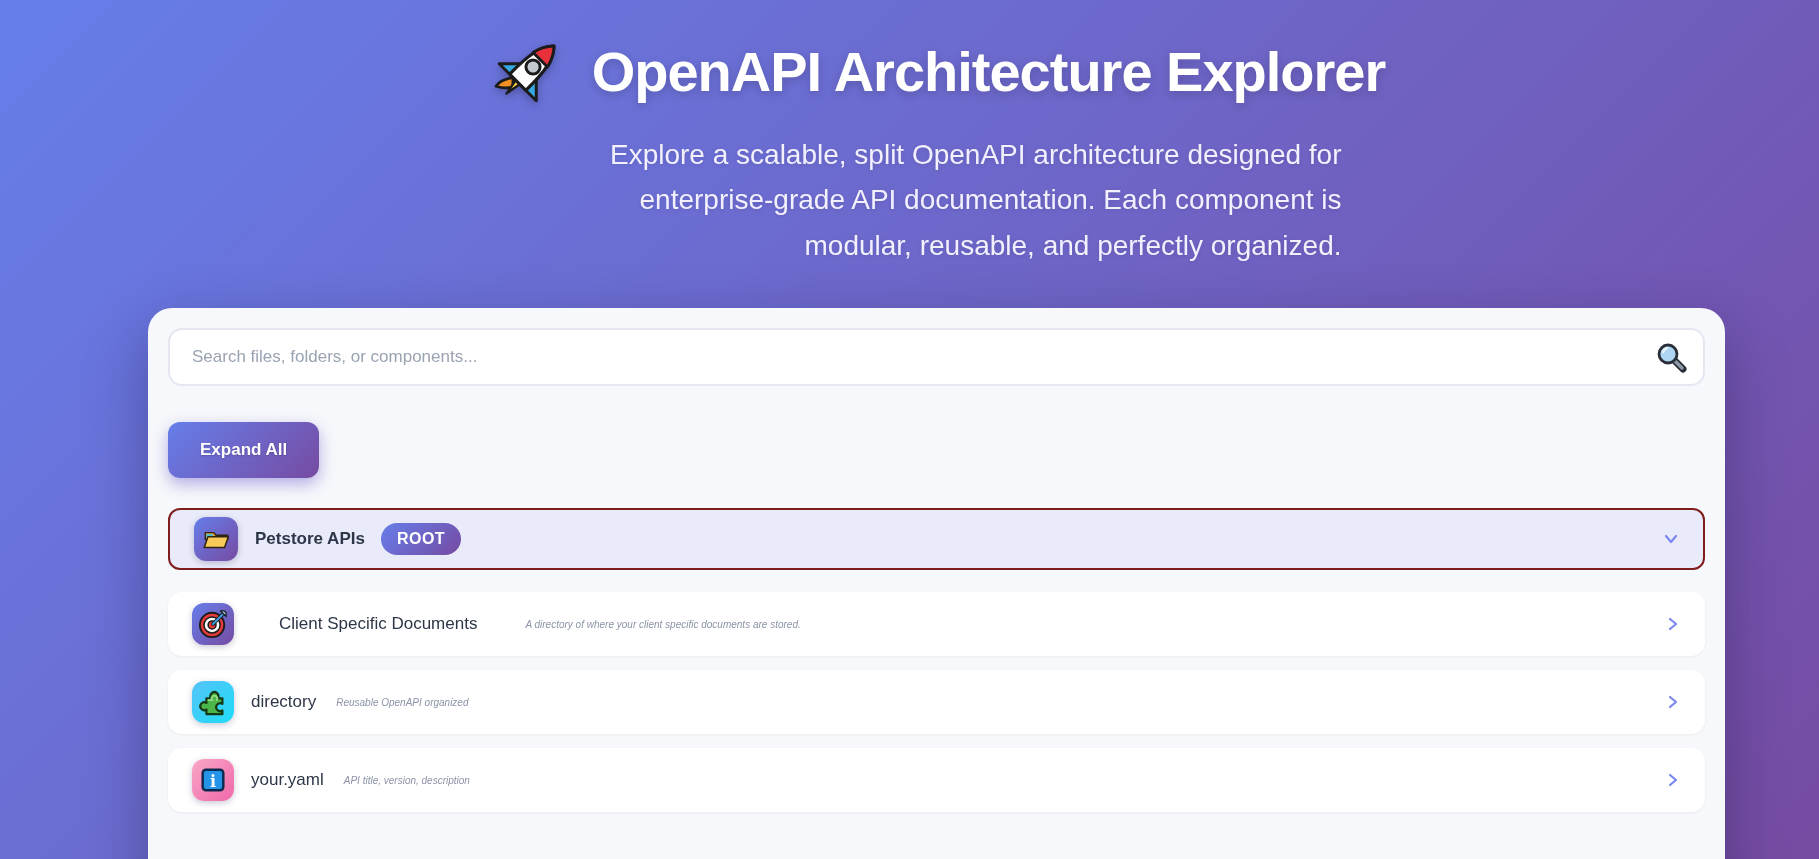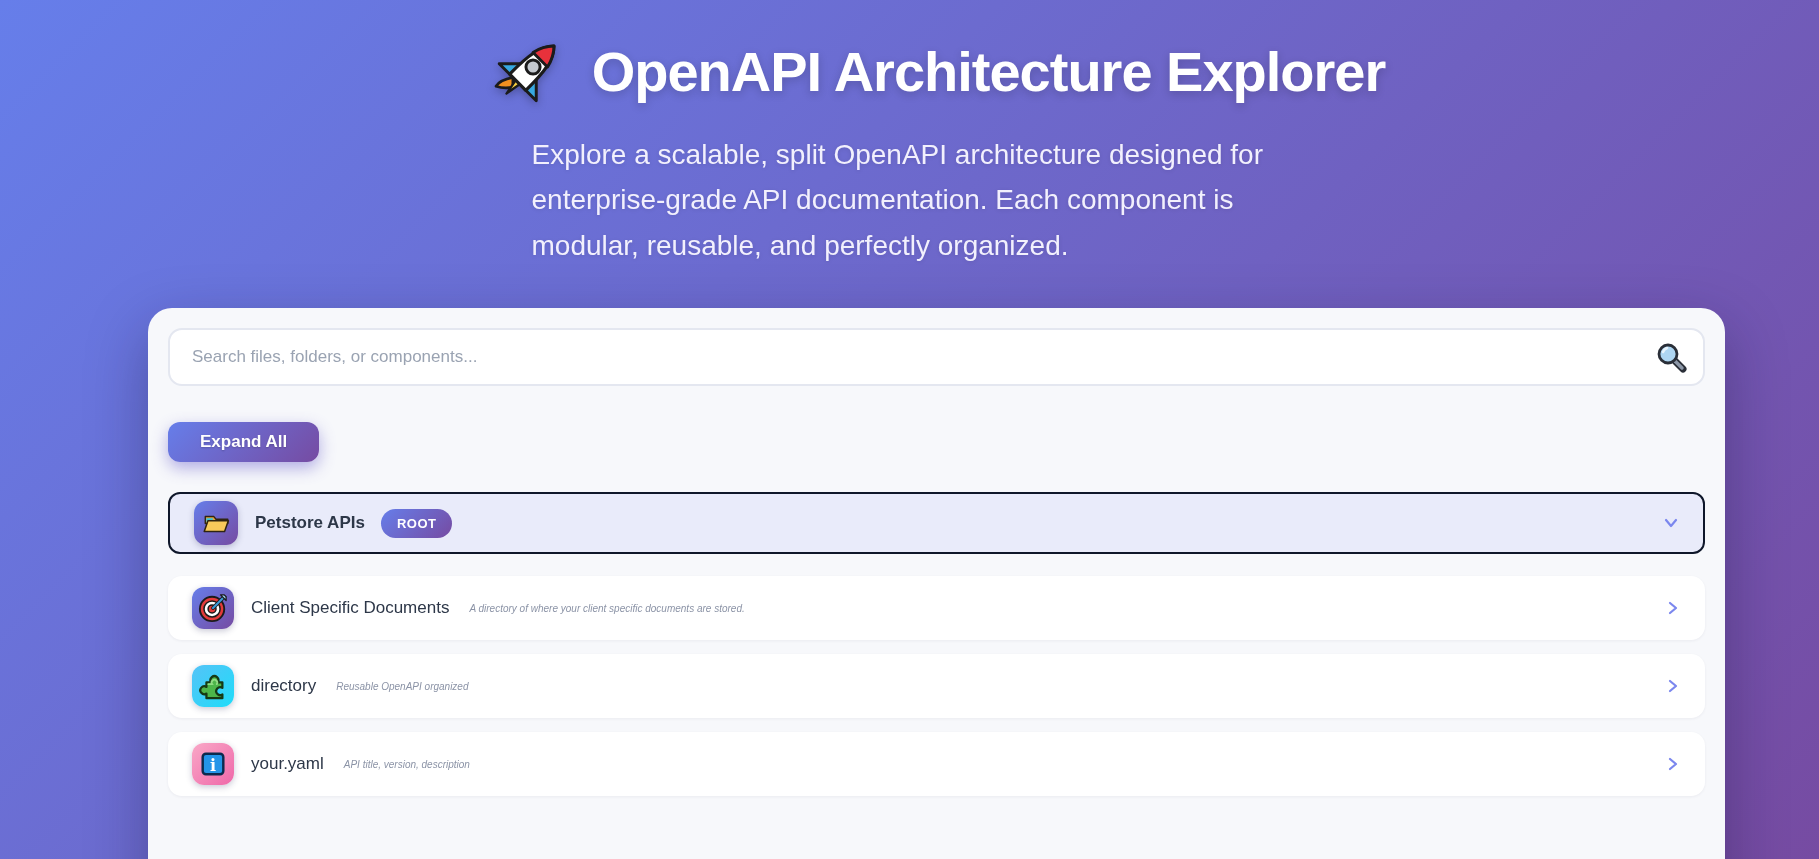--- a/index.html
+++ b/index.html
@@ -4,21 +4,21 @@
 <style>
   * { margin:0; padding:0; box-sizing:border-box; }
   html,body { width:1819px; height:859px; overflow:hidden; }
   body {
     font-family:"Liberation Sans","DejaVu Sans",sans-serif;
     background:linear-gradient(135deg,#667eea 0%,#764ba2 100%);
   }
   .content { width:1577px; margin-left:148px; }
 
   
-  .header { padding-top:30px; text-align:left; }
+  .header { padding-top:30px; text-align:right; }
   .title-row { display:flex; align-items:center; justify-content:center; gap:22px; }
   .rocket { width:82px; height:82px; filter:drop-shadow(0 3px 4px rgba(0,0,0,.25)); }
   h1.page-title {
     color:#ffffff; font-size:56px; font-weight:800; letter-spacing:-1px;
     text-shadow:0 3px 10px rgba(0,0,0,.18);
   }
   .subtitle {
     margin:20px auto 0; max-width:810px; color:#f2f0fd;
     font-size:28px; line-height:1.62; font-weight:400;
     text-shadow:0 1px 4px rgba(0,0,0,.10);
@@ -37,56 +37,56 @@
     width:100%; height:58px; border:2px solid #e4e7f0; border-radius:14px;
     background:#ffffff; padding:0 60px 0 22px; font-size:17px; color:#2d3748;
     font-family:inherit; outline:none;
   }
   .search-input::placeholder { color:#9aa3b2; }
   .search-icon { position:absolute; right:18px; top:13px; width:32px; height:32px; }
 
   
   .expand-btn {
     margin-top:36px; display:inline-flex; align-items:center; justify-content:center;
-    height:40px; padding:0 32px; border:none; border-radius:12px; cursor:pointer;
+    height:56px; padding:0 32px; border:none; border-radius:12px; cursor:pointer;
     background:linear-gradient(135deg,#667eea 0%,#764ba2 100%);
     color:#fff; font-size:17px; font-weight:700; font-family:inherit;
     box-shadow:0 6px 16px rgba(90,80,200,.45);
     text-shadow:0 1px 2px rgba(0,0,0,.2);
   }
 
   
   .tree { margin-top:30px; }
   .row { display:flex; align-items:center; cursor:pointer; }
   .row-root {
     height:62px; padding:0 24px; border-radius:12px;
-    background:#e9ebfa; border:2px solid #0f172a;
+    background:#e9ebfa; border:2px solid #7f1d1d;
   }
   .row-child {
     height:64px; padding:0 24px; border-radius:14px; background:#ffffff;
     box-shadow:0 1px 3px rgba(30,30,60,.06); margin-top:14px;
   }
-  .row-child.first { margin-top:22px; }
+  .row-child.first { margin-top:22px;gap:28px; }
   .icon-tile {
     width:44px; height:44px; border-radius:12px; flex:0 0 auto;
     display:flex; align-items:center; justify-content:center;
     box-shadow:0 2px 6px rgba(40,40,90,.25);
   }
   .row-child .icon-tile { width:42px; height:42px; }
   .tile-purple { background:linear-gradient(135deg,#667eea 0%,#764ba2 100%); }
   .tile-cyan   { background:linear-gradient(135deg,#55c3f7 0%,#1fdcf9 100%); }
   .tile-pink   { background:linear-gradient(135deg,#f9a8c7 0%,#ef68a9 100%); }
   .icon-tile svg { width:30px; height:30px; }
   .row-label { margin-left:17px; font-size:17px; font-weight:600; color:#2d3748; }
   .row-child .row-label { font-weight:500; }
   .row-desc { margin-left:20px; font-size:10px; font-style:italic; color:#8b93a6; }
   .badge {
     margin-left:16px; padding:7px 16px; border-radius:999px;
     background:linear-gradient(135deg,#667eea 0%,#764ba2 100%);
-    color:#fff; font-size:13px; font-weight:700; letter-spacing:.5px;
+    color:#fff; font-size:16px; font-weight:700; letter-spacing:.5px;
   }
   .chev { margin-left:auto; width:16px; height:16px; flex:0 0 auto; }
 </style>
 </head>
 <body>
 
 <div class="content">
 
   <div class="header">
     <div class="title-row">

